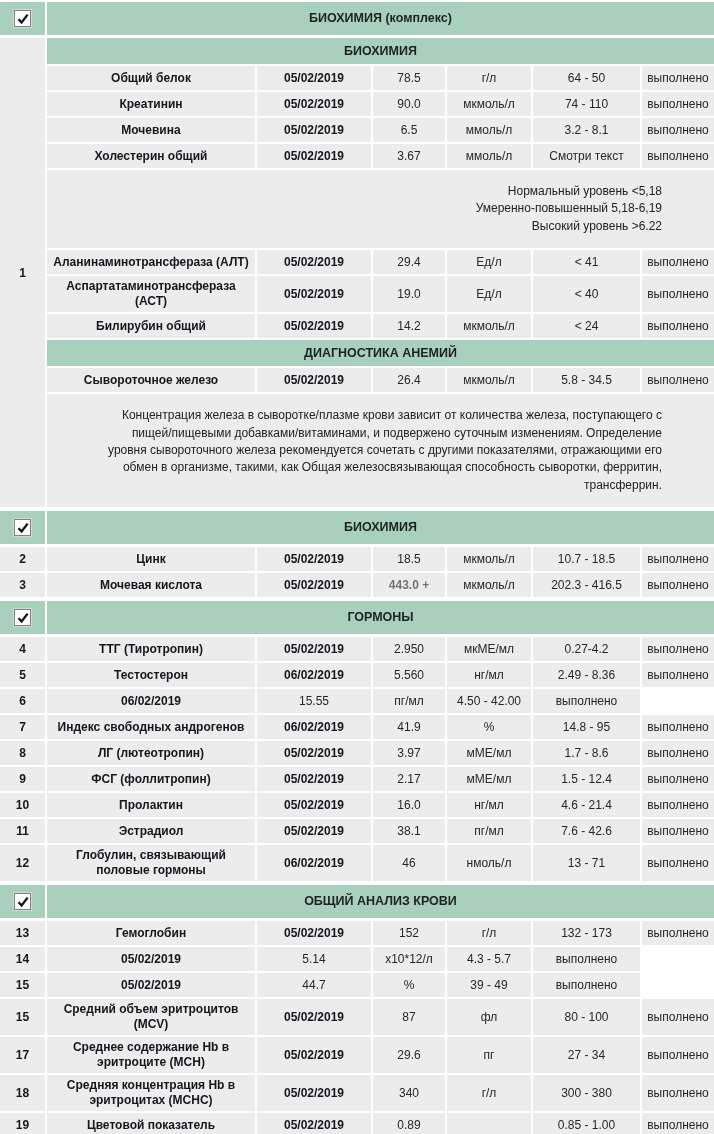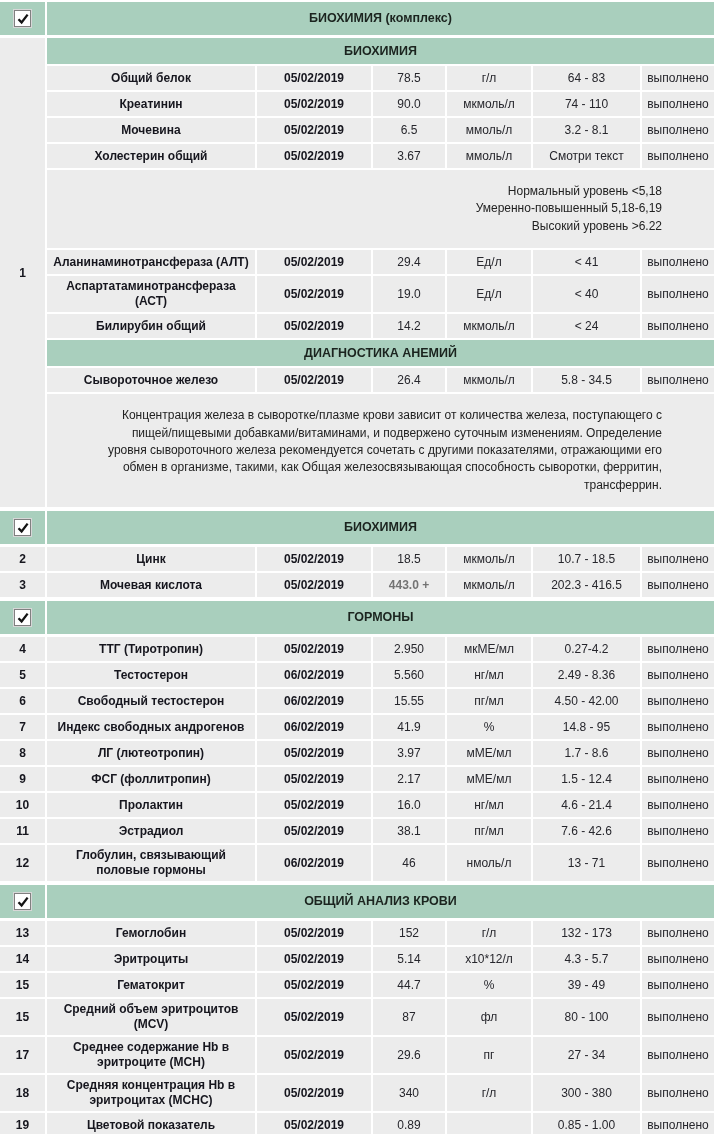--- a/index.html
+++ b/index.html
@@ -60,21 +60,21 @@
         <div class="group-num">
           <div>1</div>
         </div>
         <div class="items">
           <div class="subheader">БИОХИМИЯ</div>
           <div class="grid inner">
             <div class="cell name-cell">Общий белок</div>
             <div class="cell date-cell">05/02/2019</div>
             <div class="cell value-cell">78.5</div>
             <div class="cell units-cell">г/л</div>
-            <div class="cell range-cell">64 - 83</div>
+            <div class="cell range-cell">64 - 50</div>
             <div class="cell status-cell">выполнено</div>
           </div>
           <div class="grid inner">
             <div class="cell name-cell">Креатинин</div>
             <div class="cell date-cell">05/02/2019</div>
             <div class="cell value-cell">90.0</div>
             <div class="cell units-cell">мкмоль/л</div>
             <div class="cell range-cell">74 - 110</div>
             <div class="cell status-cell">выполнено</div>
           </div>
@@ -191,21 +191,20 @@
           <div class="cell num">5</div>
           <div class="cell name-cell">Тестостерон</div>
           <div class="cell date-cell">06/02/2019</div>
           <div class="cell value-cell">5.560</div>
           <div class="cell units-cell">нг/мл</div>
           <div class="cell range-cell">2.49 - 8.36</div>
           <div class="cell status-cell">выполнено</div>
         </div>
         <div class="grid">
           <div class="cell num">6</div>
-          <div class="cell name-cell">Свободный тестостерон</div>
           <div class="cell date-cell">06/02/2019</div>
           <div class="cell value-cell">15.55</div>
           <div class="cell units-cell">пг/мл</div>
           <div class="cell range-cell">4.50 - 42.00</div>
           <div class="cell status-cell">выполнено</div>
         </div>
         <div class="grid">
           <div class="cell num">7</div>
           <div class="cell name-cell">Индекс свободных андрогенов</div>
           <div class="cell date-cell">06/02/2019</div>
@@ -275,30 +274,28 @@
           <div class="cell num">13</div>
           <div class="cell name-cell">Гемоглобин</div>
           <div class="cell date-cell">05/02/2019</div>
           <div class="cell value-cell">152</div>
           <div class="cell units-cell">г/л</div>
           <div class="cell range-cell">132 - 173</div>
           <div class="cell status-cell">выполнено</div>
         </div>
         <div class="grid">
           <div class="cell num">14</div>
-          <div class="cell name-cell">Эритроциты</div>
           <div class="cell date-cell">05/02/2019</div>
           <div class="cell value-cell">5.14</div>
           <div class="cell units-cell">x10*12/л</div>
           <div class="cell range-cell">4.3 - 5.7</div>
           <div class="cell status-cell">выполнено</div>
         </div>
         <div class="grid">
           <div class="cell num">15</div>
-          <div class="cell name-cell">Гематокрит</div>
           <div class="cell date-cell">05/02/2019</div>
           <div class="cell value-cell">44.7</div>
           <div class="cell units-cell">%</div>
           <div class="cell range-cell">39 - 49</div>
           <div class="cell status-cell">выполнено</div>
         </div>
         <div class="grid">
           <div class="cell num">15</div>
           <div class="cell name-cell">Средний объем эритроцитов (MCV)</div>
           <div class="cell date-cell">05/02/2019</div>

